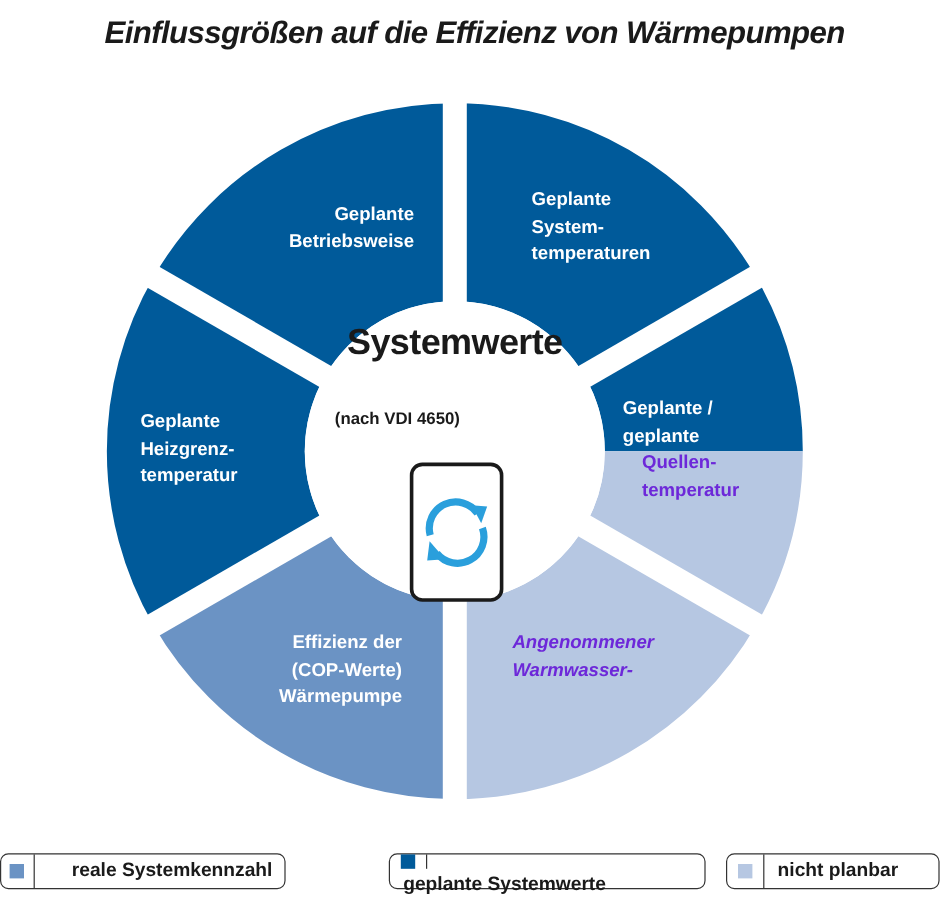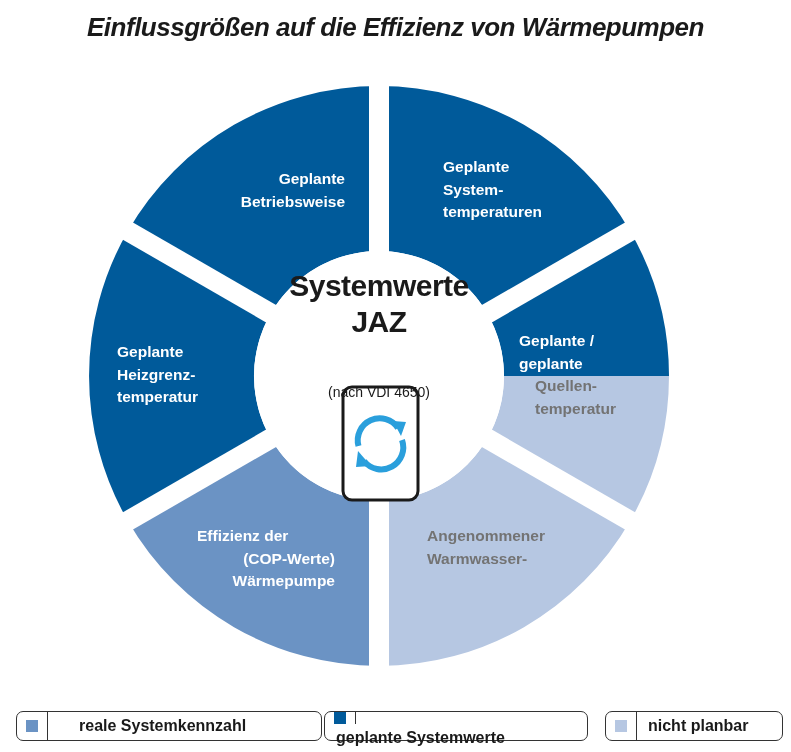--- a/index.html
+++ b/index.html
@@ -3,25 +3,25 @@
   <meta charset="utf-8">
   <style>
     html, body { margin: 0; padding: 0; background: #ffffff; }
     body { width: 791px; height: 752px; position: relative; overflow: hidden;
            font-family: "Liberation Sans", "DejaVu Sans", sans-serif; color: #1a1a1a; }
     .title { position: absolute; left: 0; top: 12px; width: 791px; text-align: center;
              font-size: 26px; font-weight: bold; letter-spacing: -0.5px; color: #1a1a1a; font-style: italic; }
     svg.donut { position: absolute; left: 0; top: 0; }
     .seg-label { position: absolute; font-size: 15.5px; font-weight: bold; line-height: 22.5px; }
     .seg-label.white { color: #ffffff; }
-    .seg-label.dark { color: #737373; }
+    .seg-label.dark { color: #6d28d9; }
     .center-title { position: absolute; left: 279px; top: 268px; width: 200px; text-align: center;
                     font-size: 30px; font-weight: bold; line-height: 36px; color: #1a1a1a; letter-spacing: -0.5px; }
-    .center-sub { position: absolute; left: 279px; top: 340px; width: 200px; text-align: center;
-                  font-size: 14px; font-weight: normal; color: #1a1a1a; margin-top: 44px; }
+    .center-sub { position: absolute; left: 279px; top: 340px; width: 200px; 
+                  font-size: 14px; font-weight: bold; color: #1a1a1a; }
     .legend { position: absolute; top: 711px; height: 30px; border: 1.5px solid #333;
               border-radius: 7px; display: flex; align-items: stretch; background: #fff; box-sizing: border-box; }
     .legend .swatch-cell { width: 30px; display: flex; align-items: center; justify-content: center;
                            border-right: 1.5px solid #333; }
     .legend .swatch { width: 12px; height: 12px; display: block; }
     .legend .lbl { padding: 0 10px 0 11px; font-size: 16px; font-weight: bold; line-height: 27px; white-space: nowrap; }
   </style>
 </head>
 <body>
 
@@ -68,62 +68,61 @@
       <path d="M358.5,446 A22,22 0 0 1 398,428"></path>
       <path d="M402,440 A22,22 0 0 1 364,461"></path>
     </g>
     <polygon fill="#2a9fdc" points="393,421 406,422 401,436"></polygon>
     <polygon fill="#2a9fdc" points="358,451 371,466 356,467"></polygon>
   </g>
 </svg>
 
 <div class="center-title">
   <div>Systemwerte</div>
-  <div>JAZ</div>
 </div>
 <div class="center-sub">(nach VDI 4650)</div>
 
 <div class="seg-label white" style="left:443px; top:156px;">
   <div>Geplante</div>
   <div>System-</div>
   <div>temperaturen</div>
 </div>
 
 <div class="seg-label white" style="left:519px; top:330px;">
   <div>Geplante /</div>
   <div>geplante</div>
 </div>
 <div class="seg-label dark" style="left:535px; top:375px;">
   <div>Quellen-</div>
   <div>temperatur</div>
 </div>
 
-<div class="seg-label dark" style="left:427px; top:525px;">
+<div class="seg-label dark" style="left:427px; top:525px;font-style:italic;">
   <div>Angenommener</div>
   <div>Warmwasser-</div>
 </div>
 
 <div class="seg-label white" style="left:180px; top:525px; width:155px; text-align:right;">
-  <div style="text-align:left; padding-left:17px;">Effizienz der</div>
+  <div style="text-align:right; padding-left:17px;">Effizienz der</div>
   <div>(COP-Werte)</div>
   <div>Wärmepumpe</div>
 </div>
 
 <div class="seg-label white" style="left:117px; top:341px;">
   <div>Geplante</div>
   <div>Heizgrenz-</div>
   <div>temperatur</div>
 </div>
 
 <div class="seg-label white" style="left:195px; top:168px; width:150px; text-align:right;">
   <div>Geplante</div>
   <div>Betriebsweise</div>
 </div>
 
-<div class="legend" style="left:16px; width:306px;gap:20px;">
+<div class="legend" style="left:0; width:238px;gap:20px;">
   <div class="swatch-cell">
     <span class="swatch" style="background:#6b93c4;"></span>
   </div>
   <div class="lbl">reale Systemkennzahl</div>
 </div>
 <div class="legend" style="left:324px; width:264px;flex-direction:column;">
   <div class="swatch-cell">
     <span class="swatch" style="background:#005a9a;"></span>
   </div>
   <div class="lbl">geplante Systemwerte</div>

